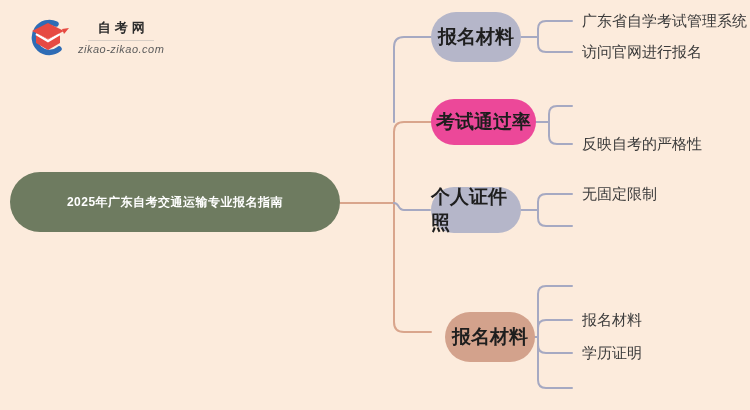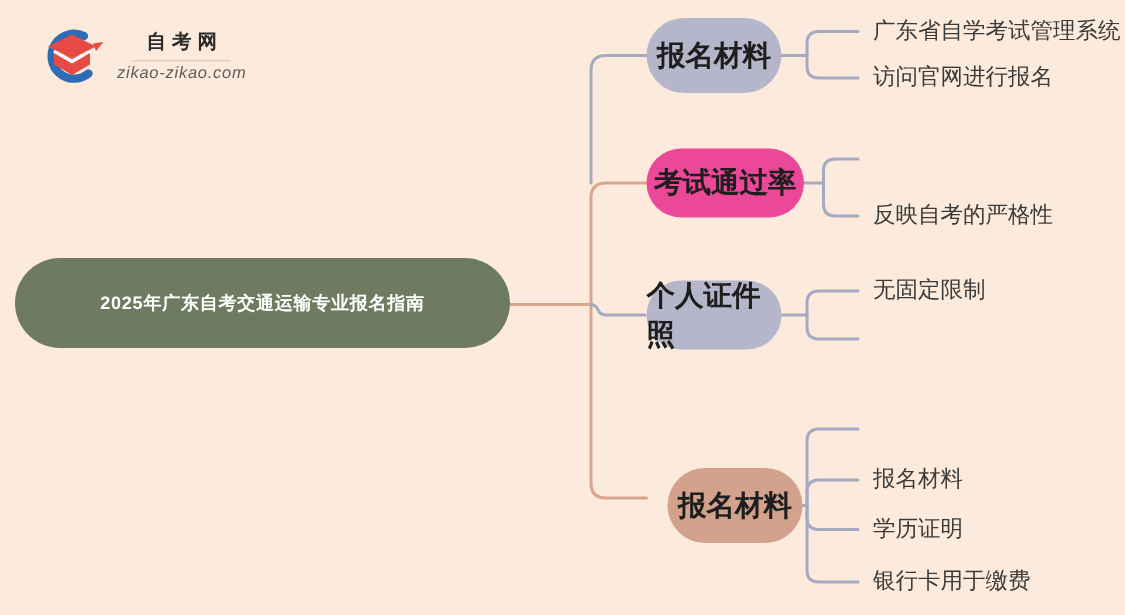--- a/index.html
+++ b/index.html
@@ -122,15 +122,14 @@
 
   <div class="child" style="top:10px">广东省自学考试管理系统</div>
   <div class="child" style="top:41px">访问官网进行报名</div>
 
   <div class="child" style="top:133px">反映自考的严格性</div>
 
   <div class="child" style="top:183px">无固定限制</div>
 
   <div class="child" style="top:309px">报名材料</div>
   <div class="child" style="top:342px">学历证明</div>
-  <div class="child" style="top:377px">银行卡用于缴费</div>
 
 </div>
 
 </body></html>

